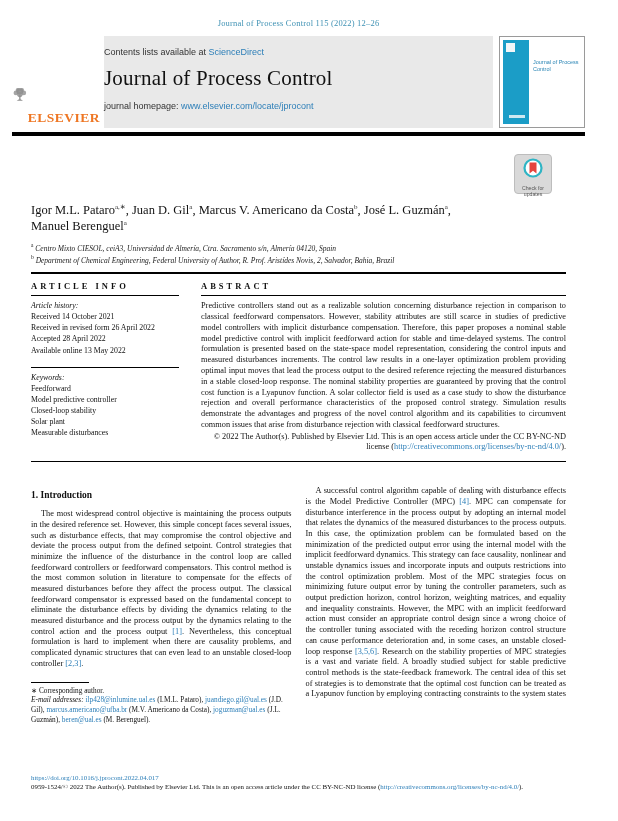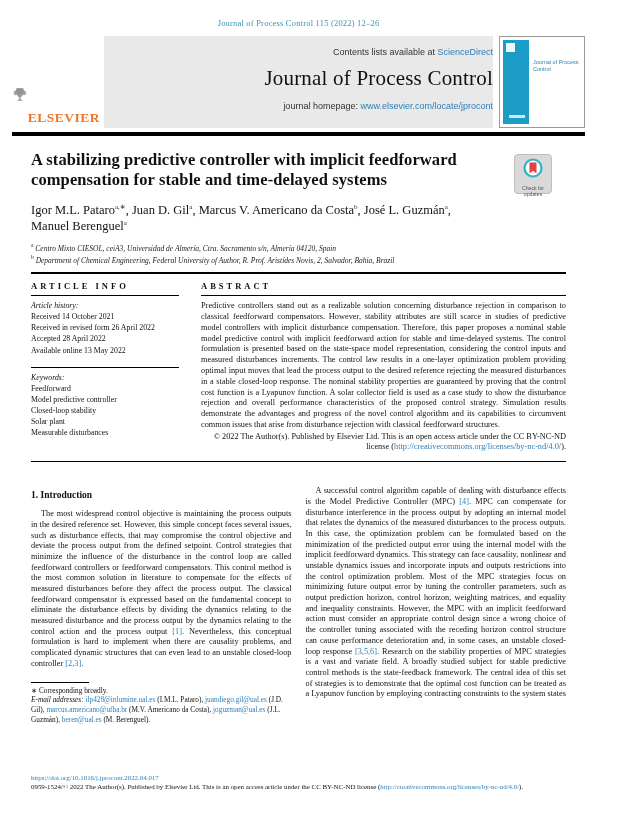--- a/index.html
+++ b/index.html
@@ -5,21 +5,21 @@
   * { margin:0; padding:0; box-sizing:border-box; }
   html,body { background:#ffffff; }
   body { font-family:"Liberation Serif", serif; color:#1a1a1a; }
   .page { position:relative; width:597px; height:821px; background:#fff; overflow:hidden; }
 
   .citation { text-align:center; padding-top:18px; font-size:8.5px; color:#4092b4; letter-spacing:.2px; }
 
   .masthead { display:flex; margin:8px 12px 0 12px; height:92px; }
   .els-block { width:88px; display:flex; flex-direction:row; align-items:flex-end; justify-content:flex-end; padding-bottom:2px; }
   .els-word { font-family:"Liberation Serif", serif; font-size:13.5px; font-weight:bold; color:#ee7623; letter-spacing:.5px; margin-top:-2px; }
-  .banner { flex:1; background:#e9e9e9; text-align:right; padding-top:11px; margin-left:4px; }
+  .banner { flex:1; background:#e9e9e9; text-align:left; padding-top:11px; margin-left:4px; }
   .b-small { font-family:"Liberation Sans", sans-serif; font-size:9px; color:#333; }
   .jtitle { font-size:21px; color:#111; margin:9px 0 10px 0; letter-spacing:.2px; }
   .link { color:#2d7fb8; text-decoration:none; }
   .cover { width:86px; margin-left:6px; border:1px solid #9a9a9a; background:#fff; padding:3px; position:relative; }
   .cover-strip { position:absolute; left:3px; top:3px; bottom:3px; width:26px; background:#1b9dc7; }
   .cover-sq { position:absolute; left:3px; top:3px; width:9px; height:9px; background:#f2f6f8; }
   .cover-title { position:absolute; left:33px; top:22px; font-family:"Liberation Sans", sans-serif; font-size:5.5px; line-height:1.25; color:#2a85b5; width:46px; }
   .cover-foot { position:absolute; left:6px; bottom:6px; width:16px; height:3px; background:#cfe8f1; }
 
   .rule-thick { height:4px; background:#000; margin:4px 12px 0 12px; }
@@ -102,21 +102,20 @@
         <div class="cover-sq"></div>
         <div class="cover-foot"></div>
       </div>
       <div class="cover-title">Journal of Process Control</div>
     </div>
   </div>
 
   <div class="rule-thick"></div>
 
   <div class="title-row">
-    <h1 class="atitle">A stabilizing predictive controller with implicit feedforward compensation for stable and time-delayed systems</h1>
     <div class="badge">
       <svg width="26" height="24" viewBox="0 0 26 24">
         <circle cx="13" cy="11" r="8.5" fill="#ffffff" stroke="#2fb4c4" stroke-width="2.2"></circle>
         <path d="M9.5 5.5 h7 v11 l-3.5 -2.8 -3.5 2.8 z" fill="#e5433d"></path>
       </svg>
       <div class="badge-text">Check for updates</div>
     </div>
   </div>
 
   <div class="authors">
@@ -160,21 +159,21 @@
 
   <div class="rule-full"></div>
 
   <div class="cols">
     <div class="col">
       <h2 class="intro-head">1. Introduction</h2>
       <p class="body-text indent"><span>The most widespread control objective is maintaining the process outputs in the desired reference set. However, this simple concept faces several issues, such as disturbance effects, that may compromise the control objective and deviate the process output from the defined setpoint. Control strategies that minimize the influence of the disturbance in the control loop are called feedforward controllers or feedforward compensators. This control method is the most common solution in literature to compensate for the effects of measured disturbances before they affect the process output. The classical feedforward compensator is expressed based on the fundamental concept to eliminate the disturbance effects by dividing the dynamics relating to the measured disturbance and the process output by the dynamics relating to the control action and the process output </span><a href="#" class="link">[1]</a><span>. Nevertheless, this conceptual formulation is hard to implement when there are causality problems, and complicated dynamic structures that can even lead to an unstable closed-loop controller </span><a href="#" class="link">[2,3]</a><span>.</span></p>
 
       <div class="fn">
         <div class="fn-rule"></div>
-        <div class="fn-text">∗ Corresponding broadly.</div>
+        <div class="fn-text">∗ Corresponding author.</div>
         <div class="fn-text"><span class="italic">E-mail addresses: </span><a href="#" class="link">ilp428@inlumine.ual.es</a><span> (I.M.L. Pataro), </span><a href="#" class="link">juandiego.gil@ual.es</a><span> (J.D. Gil), </span><a href="#" class="link">marcus.americano@ufba.br</a><span> (M.V. Americano da Costa), </span><a href="#" class="link">joguzman@ual.es</a><span> (J.L. Guzmán), </span><a href="#" class="link">beren@ual.es</a><span> (M. Berenguel).</span></div>
       </div>
     </div>
 
     <div class="col">
       <div style="height:24px;"></div>
       <p class="body-text indent"><span>A successful control algorithm capable of dealing with disturbance effects is the Model Predictive Controller (MPC) </span><a href="#" class="link">[4]</a><span>. MPC can compensate for disturbance interference in the process output by adopting an internal model that relates the dynamics of the measured disturbances to the process outputs. In this case, the optimization problem can be formulated based on the minimization of the predicted output error using the internal model with the implicit feedforward dynamics. This strategy can face causality, nonlinear and unstable dynamics issues and incorporate inputs and outputs restrictions into the control optimization problem. Most of the MPC strategies focus on minimizing future output error by tuning the controller parameters, such as output prediction horizon, control horizon, weighting matrices, and equality and inequality constraints. However, the MPC with an implicit feedforward action must consider an appropriate control design since a wrong choice of the controller tuning associated with the receding horizon control structure can cause performance deterioration and, in some cases, an unstable closed-loop response </span><a href="#" class="link">[3,5,6]</a><span>. Research on the stability properties of MPC strategies is a vast and variate field. A broadly studied subject for stable predictive control methods is the state-feedback framework. The central idea of this set of strategies is to demonstrate that the optimal cost function can be treated as a Lyapunov function by employing contracting constraints to the system states</span></p>
     </div>
   </div>
 

